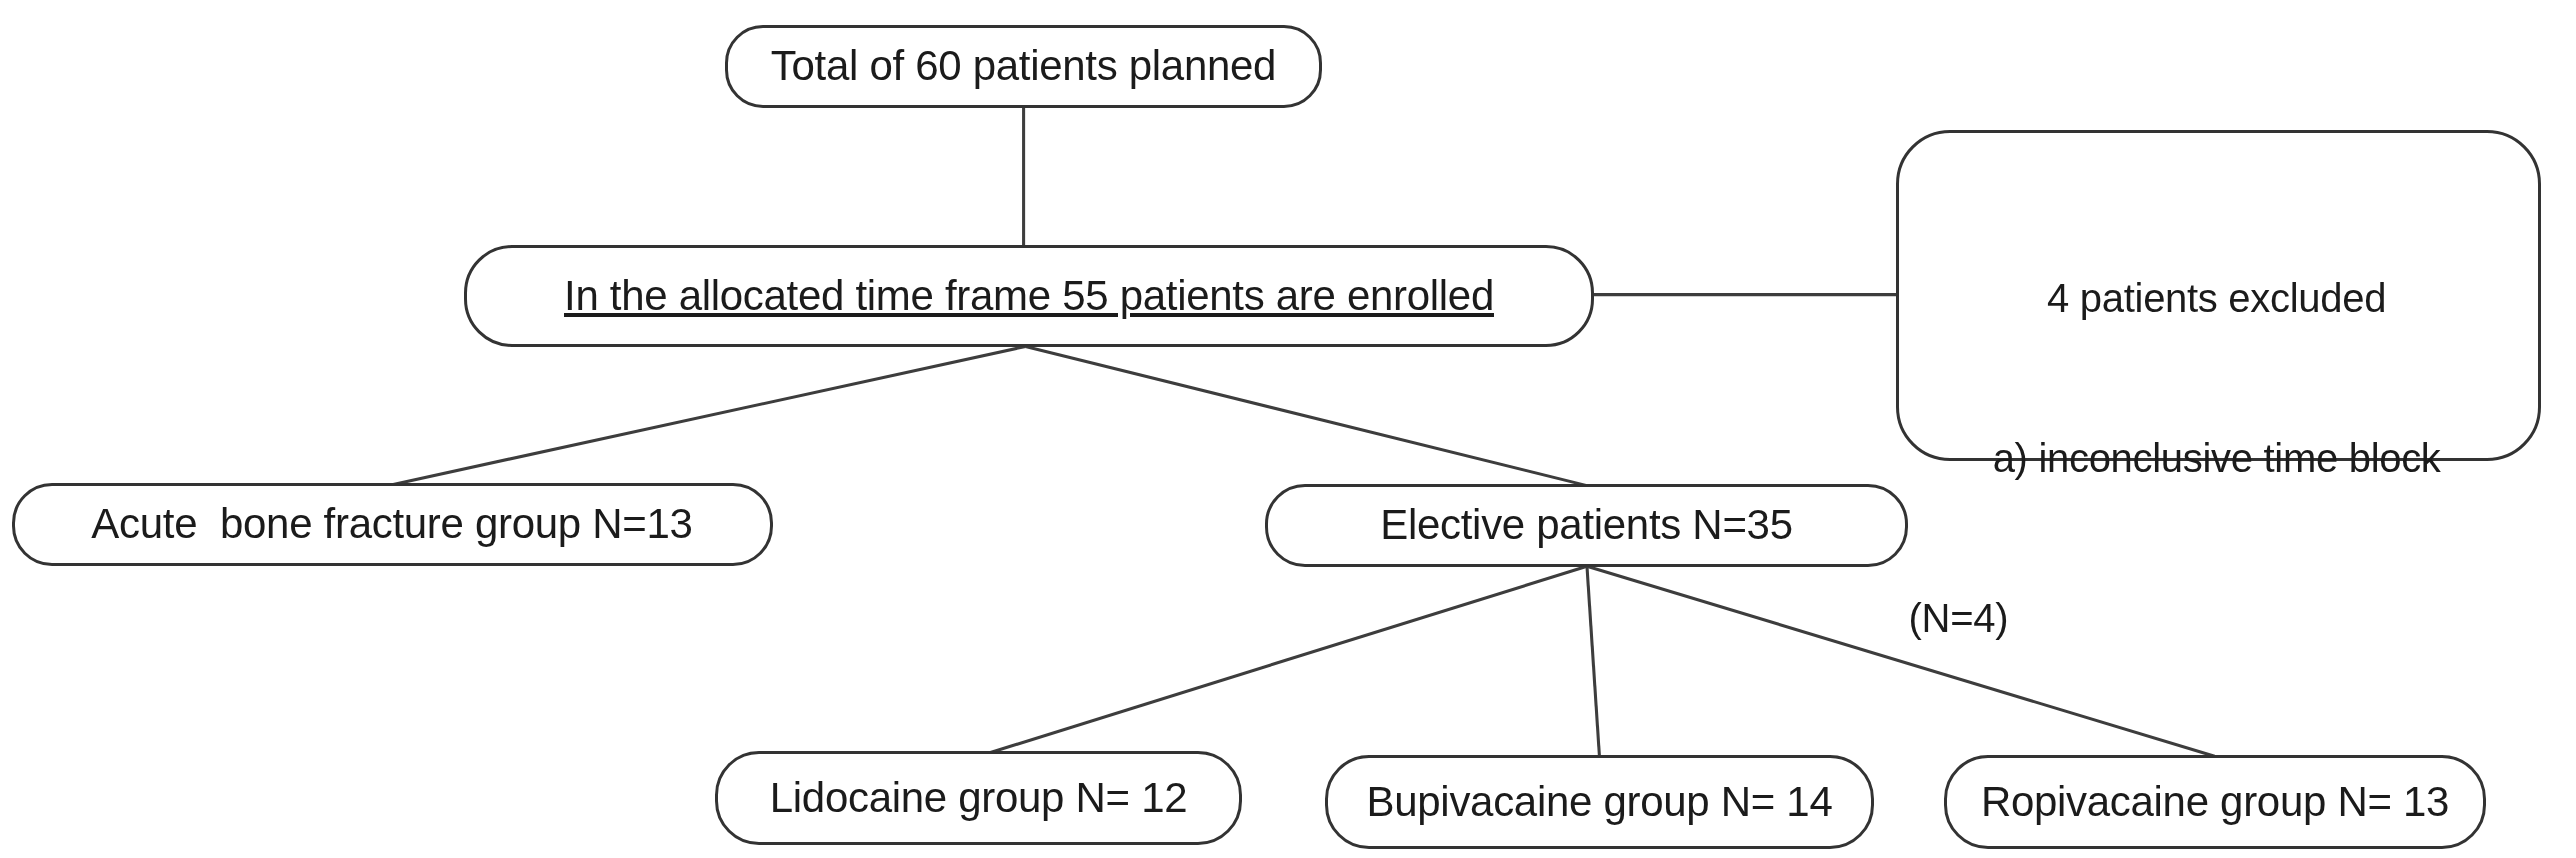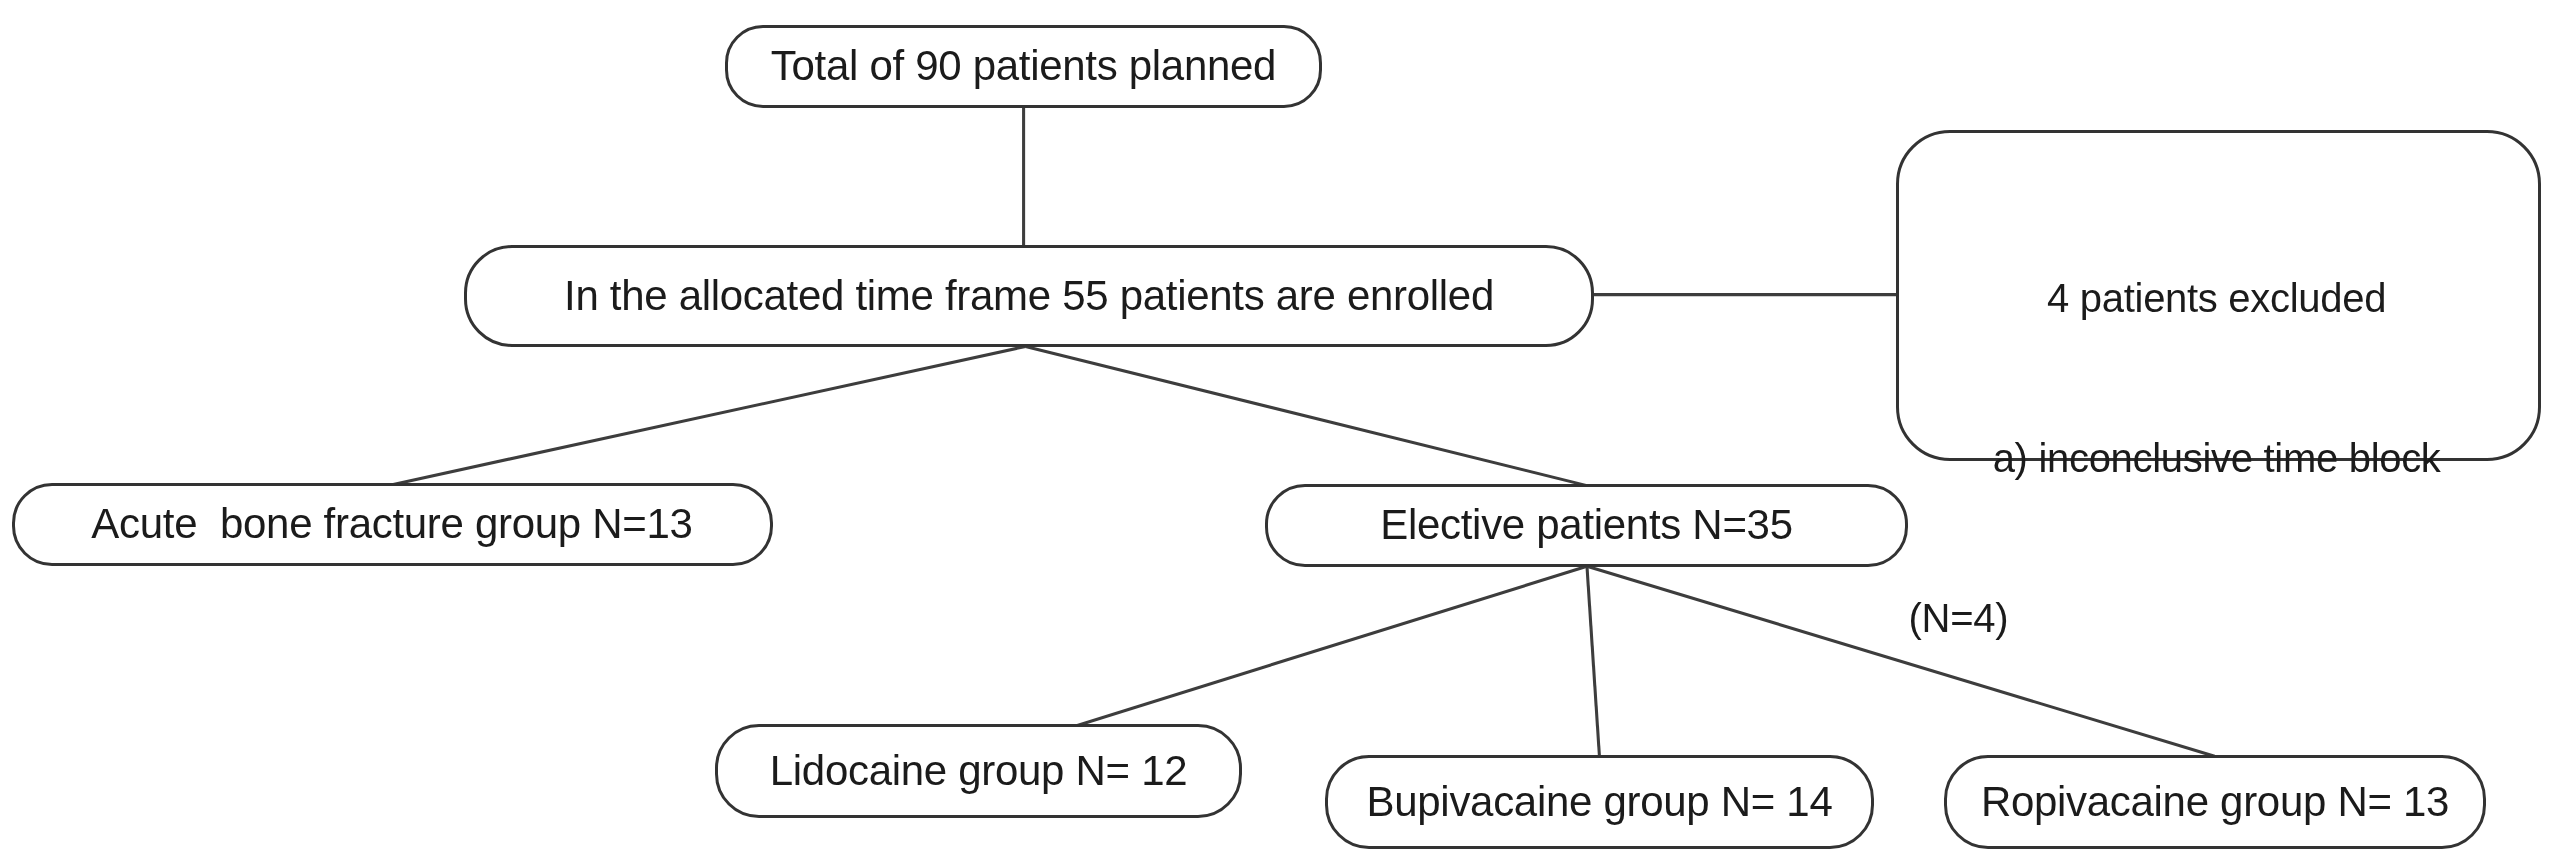--- a/index.html
+++ b/index.html
@@ -39,24 +39,24 @@
     align-items: center;
     justify-content: center;
     text-align: center;
     color: var(--text-color);
     font-size: 42px;
     line-height: 1.15;
     white-space: pre-wrap;
     letter-spacing: -0.3px;
   }
   .n-planned     { left:  725px; top:  25px; width:  597px; height:  83px; border-radius: 38px; }
-  .n-enrolled    { left:  464px; top: 245px; width: 1130px; height: 102px; border-radius: 48px; }
+  .n-enrolled    { left:  464px; top: 245px; width: 1130px; height: 102px; border-radius: 48px; text-decoration: underline; }
   .n-acute       { left:   11.5px; top: 483px; width:  761px; height:  83px; border-radius: 40px; }
   .n-elective    { left: 1265px; top: 484px; width:  643px; height:  83px; border-radius: 40px; }
-  .n-lidocaine   { left:  715px; top: 724px; width:  527px; height:  94px; border-radius: 44px; }
+  .n-lidocaine   { left:  715px; top: 751px; width:  527px; height:  94px; border-radius: 44px; }
   .n-bupivacaine { left: 1325px; top: 755px; width:  549px; height:  94px; border-radius: 44px; }
   .n-ropivacaine { left: 1944px; top: 755px; width:  542px; height:  94px; border-radius: 44px; }
   .n-excluded {
     left: 1896px; top: 130px; width: 645px; height: 331px;
     border-radius: 54px;
     display: block;
     padding: 33px 13.4px 0 9.6px;
     font-size: 40px;
     line-height: 1.33;
   }
@@ -72,21 +72,21 @@
     <line x1="1066" y1="112" x2="1066" y2="257"></line>
     <line x1="1660" y1="307" x2="1977" y2="307"></line>
     <line x1="1068" y1="361" x2="408" y2="505"></line>
     <line x1="1068" y1="361" x2="1653" y2="506"></line>
     <line x1="1653" y1="590" x2="1019" y2="788"></line>
     <line x1="1653" y1="590" x2="1666" y2="788"></line>
     <line x1="1653" y1="590" x2="2307" y2="788"></line>
   </svg>
 
   <div class="node n-planned">
-    <span>Total of 90 patients planned</span>
+    <span>Total of 60 patients planned</span>
   </div>
 
   <div class="node n-enrolled">
     <span>In the allocated time frame 55 patients are enrolled</span>
   </div>
 
   <div class="node n-excluded">
     <span class="xline">4 patients excluded</span>
     <span class="xline">a) inconclusive time block</span>
     <span class="xline align-left">(N=4)</span>

